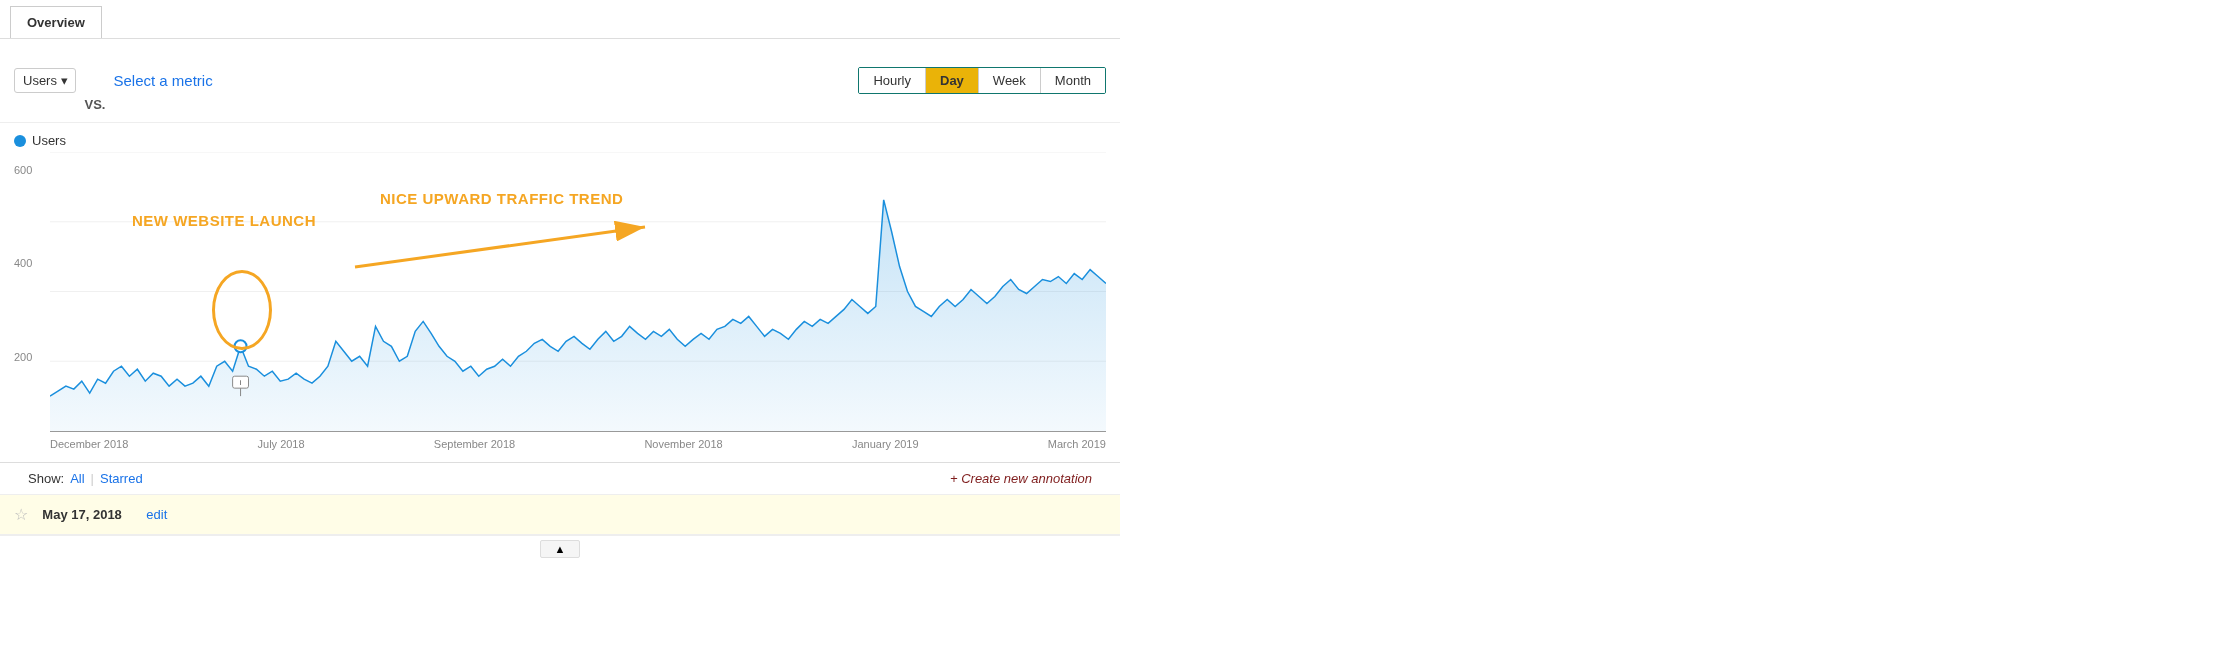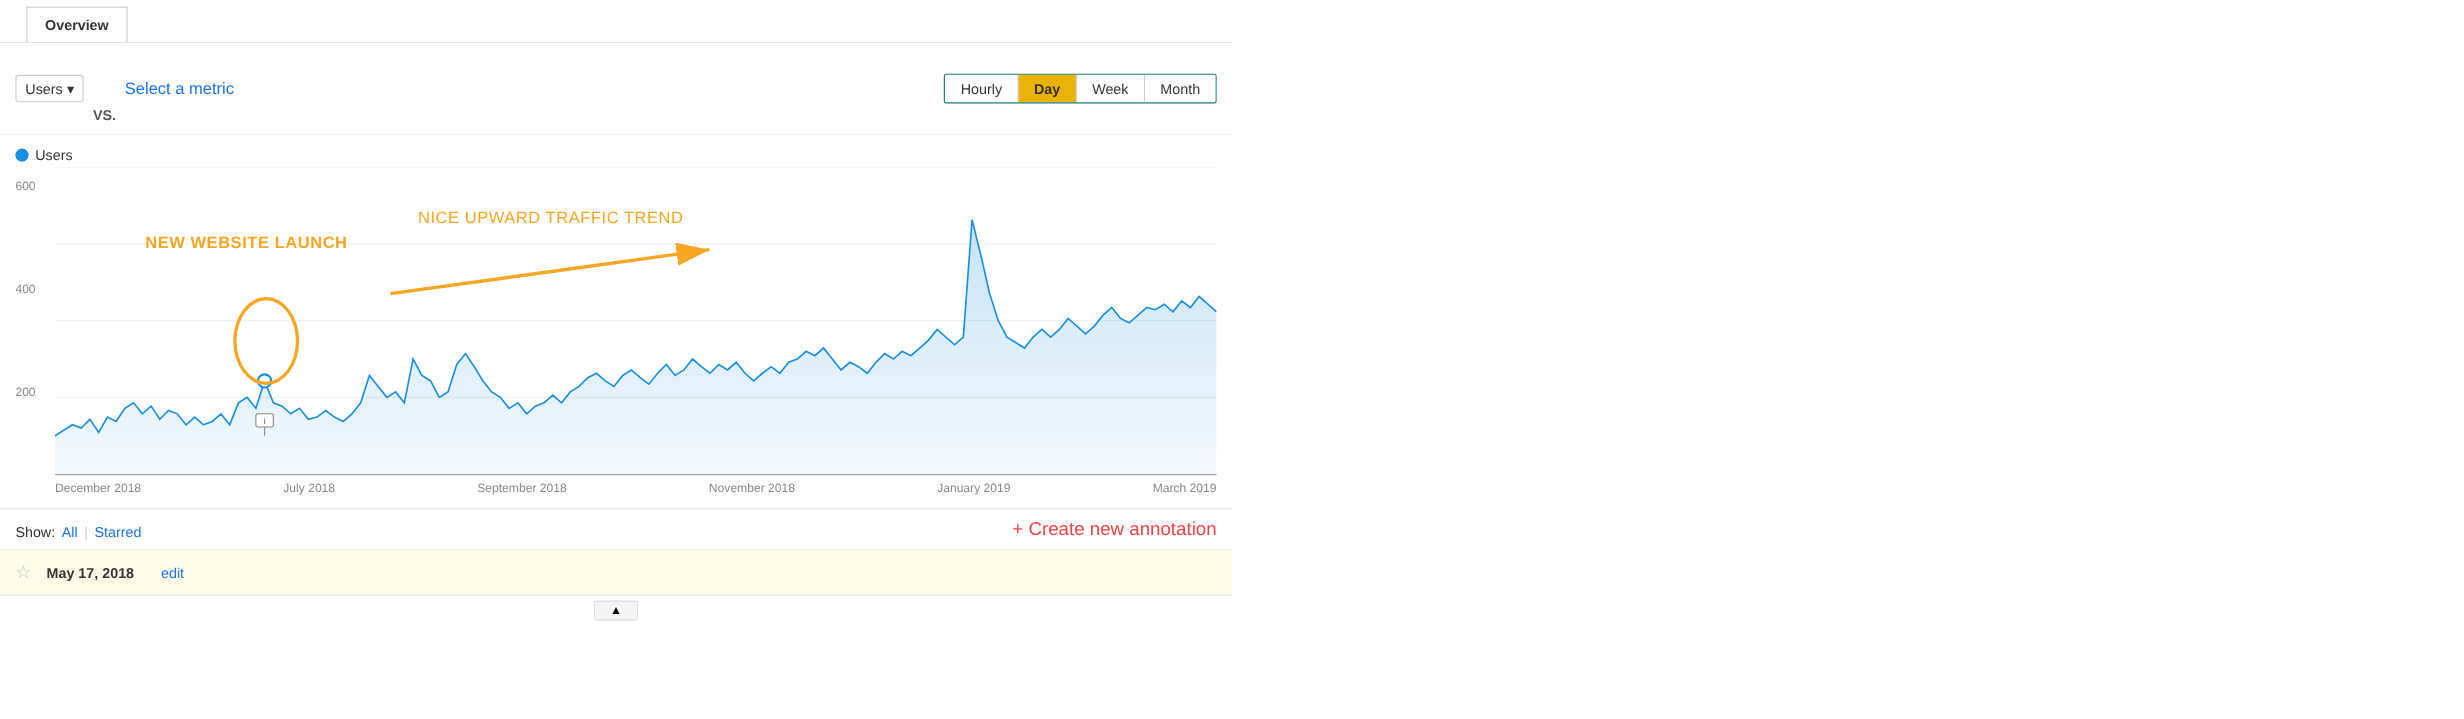--- a/index.html
+++ b/index.html
@@ -13,21 +13,21 @@
 
     
     .overview-tab {
       display: inline-block;
       padding: 8px 16px;
       border: 1px solid #ccc;
       border-bottom: none;
       background: #fff;
       font-size: 13px;
       font-weight: bold;
-      margin-left: 24px;
+      margin-left: 10px;
       margin-top: 6px;
     }
 
     .top-bar {
       border-bottom: 1px solid #ddd;
       background: #fff;
     }
 
     
     .controls-row {
@@ -191,55 +191,55 @@
       white-space: nowrap;
       margin-left: 32px;
     }
 
     .annotation-label-trend {
       position: absolute;
       left: 330px;
       top: 38px;
       color: #f5a623;
       font-size: 15px;
-      font-weight: 400;
+      font-weight: 700;
       letter-spacing: 0.5px;
       pointer-events: none;
       white-space: nowrap;
     }
 
     
     .arrow-svg {
       position: absolute;
       left: 295px;
       top: 55px;
       pointer-events: none;
     }
 
     
     .annotation-bar {
       border-top: 1px solid #ddd;
-      padding: 8px 14px;
-      display: flex;
-      align-items: flex-end;
+      padding: 8px 28px;
+      display: flex;
+      align-items: flex-start;
       justify-content: space-between;
     }
 
     .show-row {
       display: flex;
       align-items: center;
       gap: 6px;
       font-size: 13px;
     }
 
     .show-label { color: #333; }
     .show-all { color: #1a73e8; cursor: pointer; }
     .show-pipe { color: #ccc; }
     .show-starred { color: #1a73e8; cursor: pointer; }
-    .create-annotation { color: #ef4444; font-size: 17px; cursor: pointer; }
+    .create-annotation { color: #7f1d1d; font-size: 13px; cursor: pointer; font-style: italic; }
 
     
     .annotation-list {
       border-top: 1px solid #eee;
     }
 
     .annotation-item {
       display: flex;
       align-items: center;
       padding: 10px 14px;

